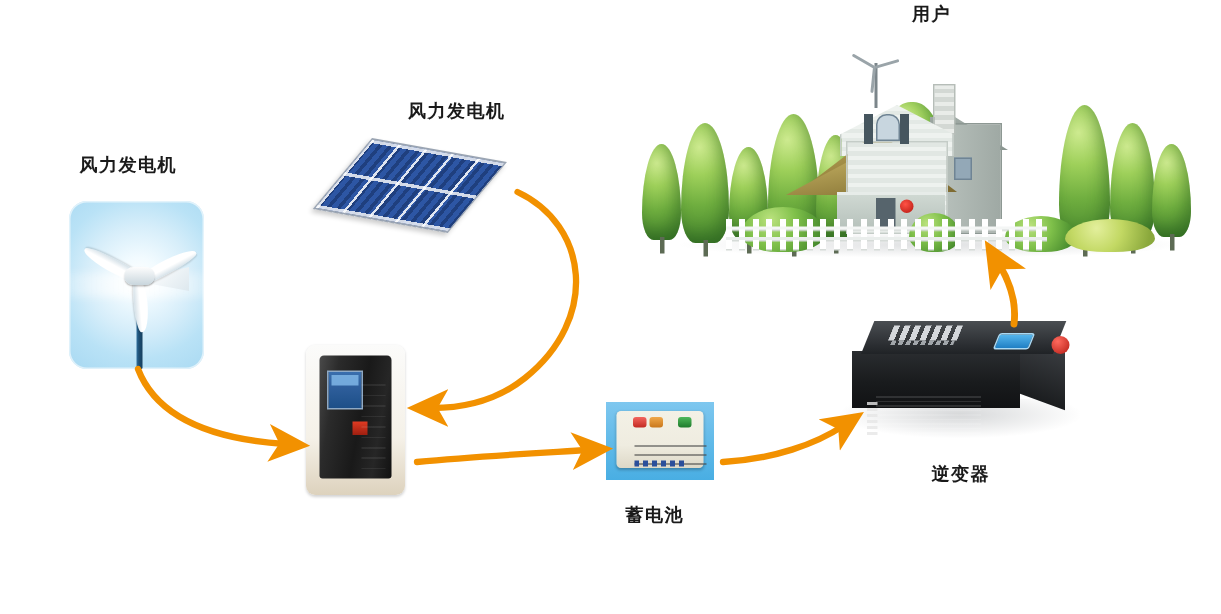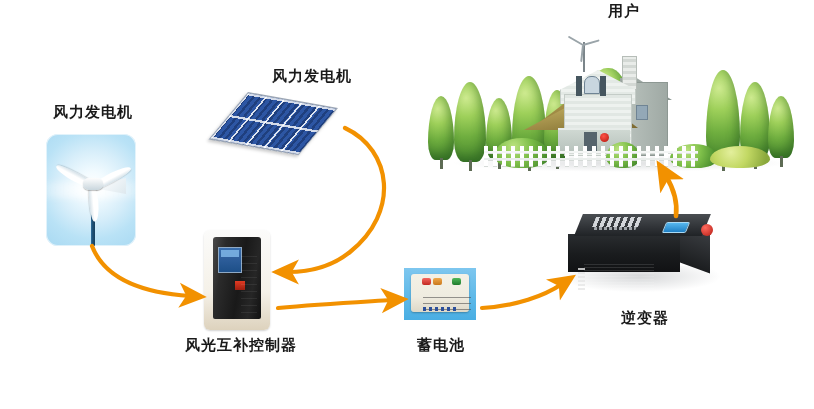--- a/index.html
+++ b/index.html
@@ -13,21 +13,21 @@
   #stage {
     position: relative;
     width: 814px;
     height: 409px;
     background: #ffffff;
     overflow: hidden;
   }
   .label {
     position: absolute;
     color: #1a1a1a;
-    font-size: 15px;
+    font-size: 12px;
     font-weight: bold;
     letter-spacing: 1px;
     white-space: nowrap;
     line-height: 1;
   }
   .node { position: absolute; }
 
   
   #wind-panel {
     left: 46px; top: 134px; width: 90px; height: 112px;
@@ -330,21 +330,20 @@
     <div class="solar-plate"></div>
   </div>
 
   <div class="node" id="controller-node">
     <div class="case"></div>
     <div class="body">
       <div class="screen"></div>
       <div class="redmark"></div>
     </div>
   </div>
-  <div class="label" style="left:185px; top:337px;">风光互补控制器</div>
 
   <div class="node" id="battery-node">
     <div class="bg"></div>
     <div class="cell">
       <div class="term t-red"></div>
       <div class="term t-org"></div>
       <div class="term t-grn"></div>
       <div class="lines"></div>
       <div class="blue-bar"></div>
     </div>

